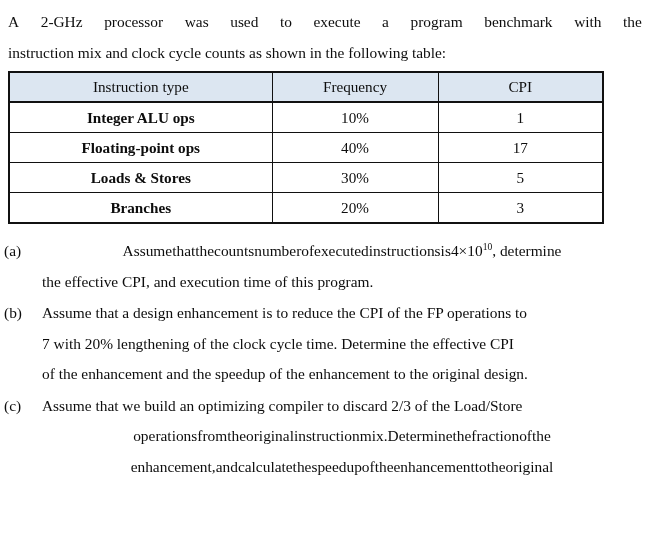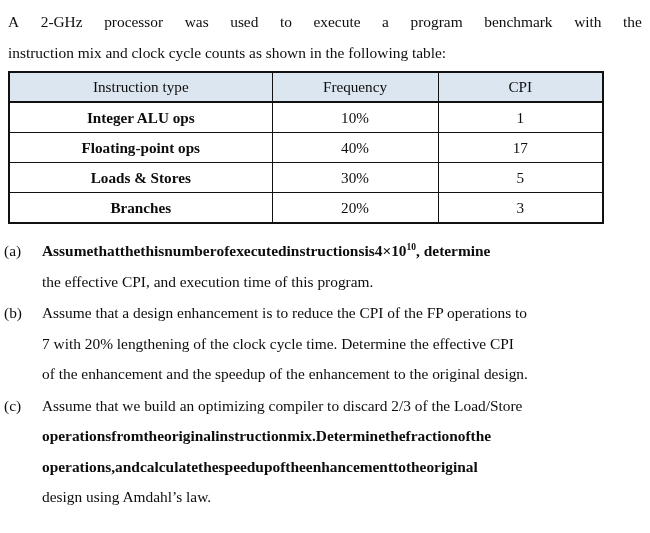--- a/index.html
+++ b/index.html
@@ -102,23 +102,22 @@
     text-align: left;
     font-size: 15.4px;
     line-height: 30.5px;
   }
   .qbody .ln {
     display: block;
     white-space: nowrap;
   }
   .qbody .ln.just {
     display: flex;
-    justify-content: flex-start;
+    justify-content: center;
     width: 100%;
-    font-weight: bold;
   }
   .qbody .ln.just > span { display: inline-block; }
   sup { font-size: 0.62em; vertical-align: super; line-height: 0; }
 </style>
 </head>
 <body>
 
 <div id="page">
 
   <div class="intro">
@@ -179,21 +178,21 @@
   </div>
 
   <div class="qlist" id="qlist">
       <div class="qitem">
         <div class="qlabel">(a)</div>
         <div class="qbody">
           <div class="ln just">
             <span>Assume</span>
             <span>that</span>
             <span>the</span>
-            <span>this</span>
+            <span>counts</span>
             <span>number</span>
             <span>of</span>
             <span>executed</span>
             <span>instructions</span>
             <span>is</span>
             <span>4</span>
             <span>×</span>
             <span>10<sup>10</sup></span>
             <span>, determine</span>
           </div>
@@ -219,30 +218,29 @@
             <span>original</span>
             <span>instruction</span>
             <span>mix.</span>
             <span>Determine</span>
             <span>the</span>
             <span>fraction</span>
             <span>of</span>
             <span>the</span>
           </div>
           <div class="ln just">
-            <span>operations,</span>
+            <span>enhancement,</span>
             <span>and</span>
             <span>calculate</span>
             <span>the</span>
             <span>speedup</span>
             <span>of</span>
             <span>the</span>
             <span>enhancement</span>
             <span>to</span>
             <span>the</span>
             <span>original</span>
           </div>
-          <div class="ln">design using Amdahl’s law.</div>
         </div>
       </div>
     </div>
 
 </div>
 
 </body></html>

